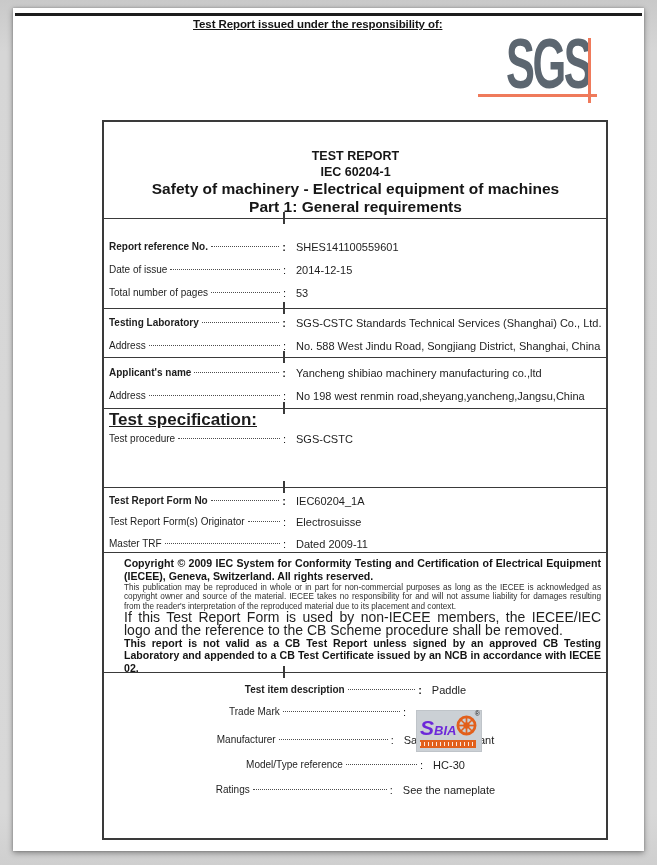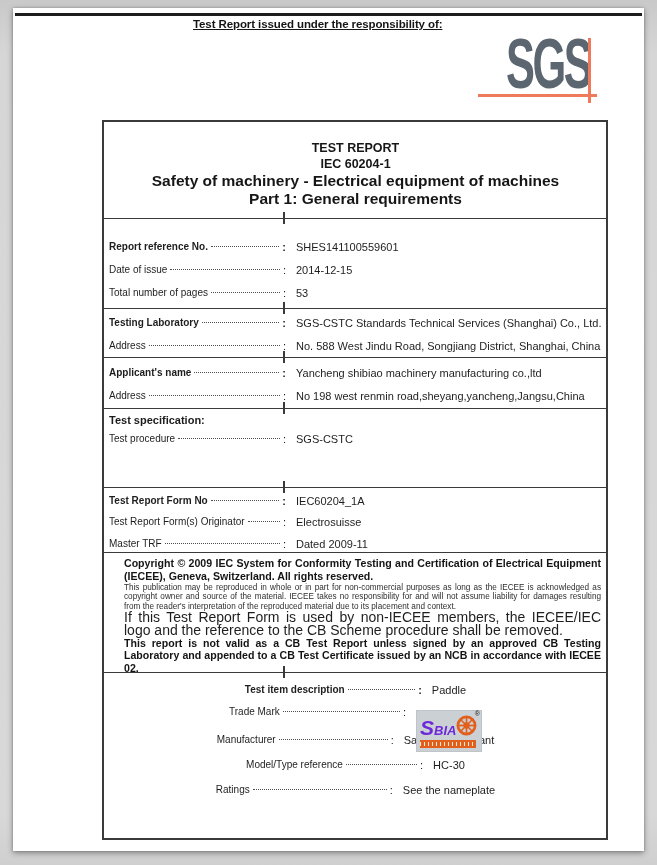--- a/index.html
+++ b/index.html
@@ -23,42 +23,42 @@
     color:#5c6670;letter-spacing:-4px;transform:scaleX(0.62);transform-origin:left top;}
   .sgs-v{position:absolute;left:120px;top:2px;width:2.5px;height:65px;background:#ef7a5b;}
   .sgs-h{position:absolute;left:10px;top:58px;width:119px;height:2.5px;background:#ef7a5b;}
   
   .rtable{
     position:absolute;left:89px;top:112px;width:506px;height:720px;
     border:2px solid #3a3a3a;box-sizing:border-box;
     display:flex;flex-direction:column;
   }
   .sec{position:relative;border-bottom:1.5px solid #3a3a3a;box-sizing:border-box;
-    padding:8px 4px 0 5px;flex:none;}
+    padding:16px 4px 0 5px;flex:none;}
   .sec:last-child{border-bottom:none;flex:1;}
   .tick{position:absolute;left:179px;top:-7px;width:2px;height:12px;background:#3a3a3a;}
   
   .sec-title{height:97px;text-align:center;font-weight:bold;color:#161616;}
   .sec-title .t12{font-size:12.5px;line-height:15.5px;}
   .sec-title .t34{font-size:15.5px;line-height:18px;}
   .sec-title .t1{margin-top:11px;}
   
   .row{display:flex;height:23px;align-items:center;}
   .lbl{flex:0 0 177px;display:flex;min-width:0;font-size:10px;color:#1e1e1e;}
   .lbl::after{content:":";margin-left:1px;font-size:11px;color:#1e1e1e;}
   .lbl .lt{white-space:nowrap;}
   .leader{flex:1;height:1px;border-bottom:1.8px dotted #4d4d4d;align-self:flex-end;margin:0 2px 6px 3px;min-width:6px;}
   .val{font-size:11px;color:#1e1e1e;padding-left:10px;white-space:nowrap;}
   .b{font-weight:bold;}
   .sec-id{height:90px;padding-top:16px;}
   .sec-lab{height:49px;padding-top:2px;}
   .sec-app{height:51px;padding-top:3px;}
   .sec-spec{height:79px;padding-top:1px;}
   .sec-spec .row{height:19.6px;}
-  .spec-head{font-size:11px;font-weight:bold;height:19.6px;display:flex;align-items:center;}
+  .spec-head{font-size:17px;font-weight:bold;height:19.6px;display:flex;align-items:center;text-decoration:underline;}
   .sec-form{height:65px;padding-top:2px;}
   .sec-form .row{height:21.5px;}
   
   .sec-copy{height:120px;padding:4px 5px 0 20px;}
   .sec-copy p{margin:0;text-align:justify;}
   .copy-head{font-size:10.6px;font-weight:bold;line-height:12.8px;color:#141414;}
   .copy-fine{font-size:8.2px;line-height:9.6px;color:#2e2e2e;margin-top:1px;}
   .copy-note{font-size:14px;line-height:12.6px;color:#1e1e1e;}
   .copy-valid{font-size:10.6px;font-weight:bold;line-height:12.8px;color:#141414;}
   

